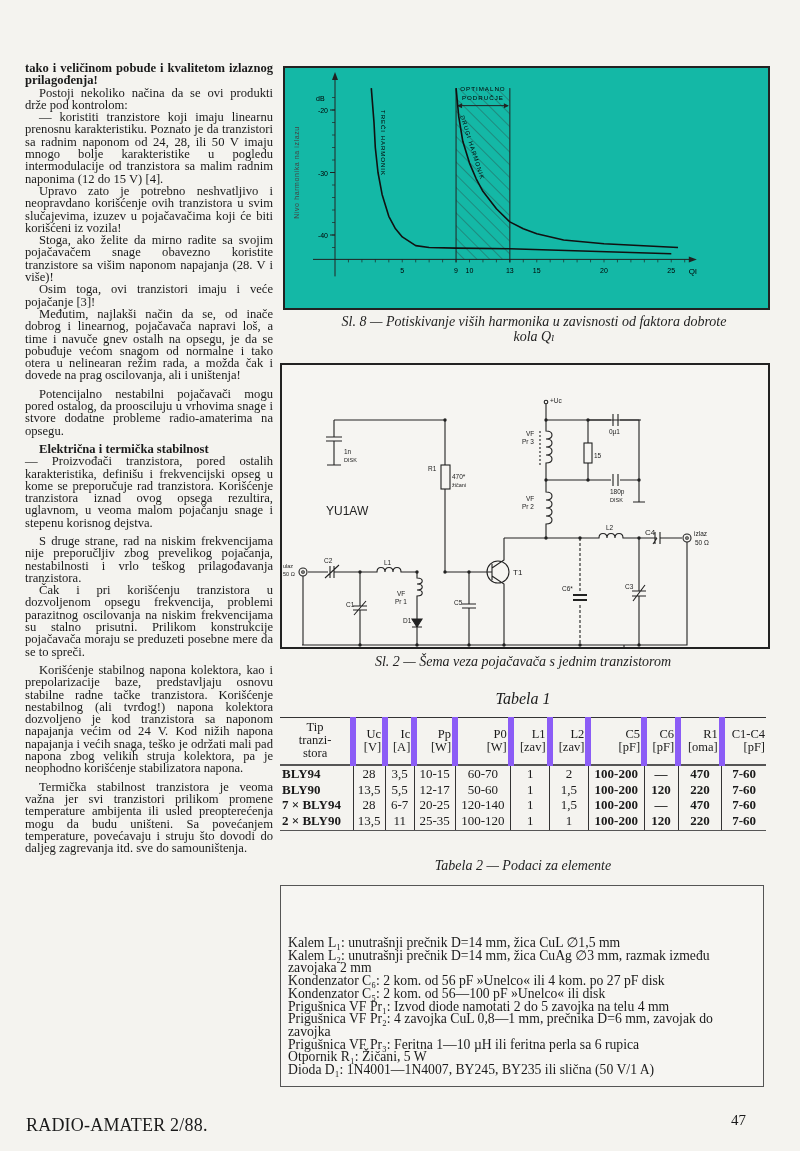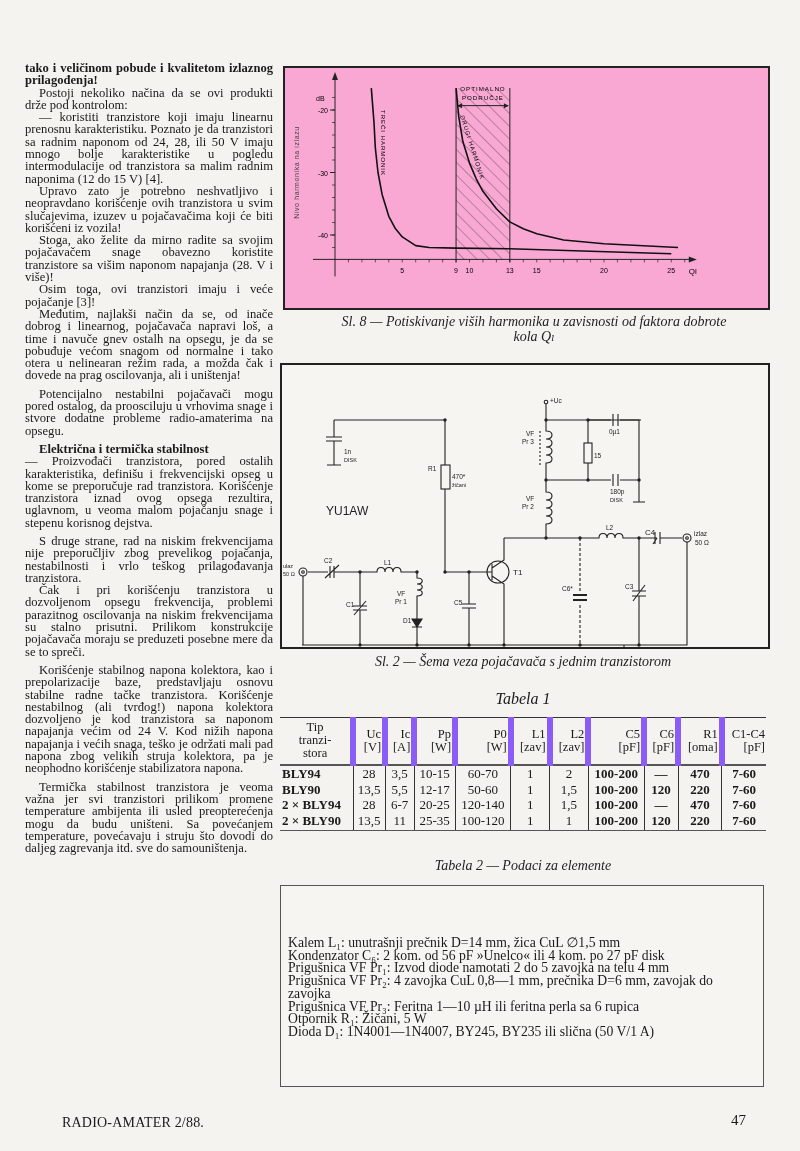--- a/index.html
+++ b/index.html
@@ -3,38 +3,38 @@
 <meta charset="utf-8">
 <style>
   html, body { margin:0; padding:0; }
   body { width:800px; height:1151px; background:#f4f3ef; position:relative; overflow:hidden;
          font-family:"Liberation Serif", "DejaVu Serif", serif; color:#1a1a1a; }
   .col-left { position:absolute; left:25px; top:62px; width:248px; font-size:12.6px; line-height:12.3px; text-align:justify; }
   .col-left p { margin:0; text-indent:14px; }
   .col-left p.noind { text-indent:0; }
   .col-left p.gap { margin-top:6px; }
   .col-left b { font-weight:bold; }
-  .fig1 { position:absolute; left:283px; top:66px; width:483px; height:240px; border:2px solid #222; background:#f9a8d4; }
+  .fig1 { position:absolute; left:283px; top:66px; width:483px; height:240px; border:2px solid #222; background:#14b8a6; }
   .fig1 svg { position:absolute; left:0; top:0; }
   .cap { position:absolute; font-style:italic; font-size:14px; text-align:center; color:#222; }
   .fig2 { position:absolute; left:280px; top:363px; width:486px; height:282px; border:2px solid #222; background:#f6f5f2; }
   .tbl-title { position:absolute; left:280px; top:690px; width:486px; text-align:center; font-style:italic; font-size:16px; }
   table.t1 { position:absolute; left:280px; top:717px; width:486px; border-collapse:collapse; font-size:13px; }
   table.t1 th { font-weight:normal; font-size:12.5px; line-height:13px; padding:3px 1px 4px 1px; border-left:6px solid #8b5cf6; text-align:right; vertical-align:middle; }
   table.t1 thead tr { border-top:1.5px solid #333; border-bottom:2px solid #555; }
   table.t1 td { border-left:1px solid #333; text-align:center; padding:0 2px; line-height:15.5px; }
   table.t1 td:first-child, table.t1 th:first-child { border-left:none; text-align:left; }
   table.t1 th:first-child { text-align:center; }
   table.t1 tbody tr:last-child td { border-bottom:1.5px solid #555; padding-bottom:2px; }
   table.t1 td.b { font-weight:bold; }
   .box2 { position:absolute; left:280px; top:885px; width:482px; height:200px; border:1px solid #555; background:#f6f5f2; }
   .box2 .lines { position:absolute; left:7px; top:15px; width:466px; font-size:13.7px; line-height:12.7px;margin-top:36px; }
   .box2 .lines div { white-space:nowrap; }
   .box2 .lines div.wrap { white-space:normal; }
-  .footer-l { position:absolute; left:26px; top:1115px; font-size:14px; letter-spacing:0.2px;margin-left:36px; }
+  .footer-l { position:absolute; left:26px; top:1115px; font-size:18px; letter-spacing:0.2px; }
   .footer-r { position:absolute; left:731px; top:1112px; font-size:15px; }
   svg text { font-family:"Liberation Sans", "DejaVu Sans", sans-serif; }
 </style>
 </head>
 <body>
 
 <div class="col-left">
   <p class="noind" style="font-weight:bold">tako i veličinom pobude i kvalitetom izlaznog prilagođenja!</p>
   <p>Postoji nekoliko načina da se ovi produkti drže pod kontrolom:</p>
   <p>— koristiti tranzistore koji imaju linearnu prenosnu karakteristiku. Poznato je da tranzistori sa radnim naponom od 24, 28, ili 50 V imaju mnogo bolje karakteristike u pogledu intermodulacije od tranzistora sa malim radnim naponima (12 do 15 V) [4].</p>
@@ -359,21 +359,21 @@
         <td>12-17</td>
         <td>50-60</td>
         <td>1</td>
         <td>1,5</td>
         <td class="b">100-200</td>
         <td class="b">120</td>
         <td class="b">220</td>
         <td class="b">7-60</td>
       </tr>
       <tr>
-        <td class="b">2 × BLY94</td>
+        <td class="b">7 × BLY94</td>
         <td>28</td>
         <td>6-7</td>
         <td>20-25</td>
         <td>120-140</td>
         <td>1</td>
         <td>1,5</td>
         <td class="b">100-200</td>
         <td class="b">—</td>
         <td class="b">470</td>
         <td class="b">7-60</td>
@@ -391,21 +391,23 @@
         <td class="b">220</td>
         <td class="b">7-60</td>
       </tr>
     </tbody>
 </table>
 
 <div class="cap" style="left:280px; top:858px; width:486px;">Tabela 2 — Podaci za elemente</div>
 <div class="box2">
   <div class="lines" id="t2-lines">
       <div class="wrap">Kalem L₁: unutrašnji prečnik D=14 mm, žica CuL ∅1,5 mm</div>
+      <div class="wrap">Kalem L₂: unutrašnji prečnik D=14 mm, žica CuAg ∅3 mm, razmak između zavojaka 2 mm</div>
       <div class="wrap">Kondenzator C₆: 2 kom. od 56 pF »Unelco« ili 4 kom. po 27 pF disk</div>
+      <div class="wrap">Kondenzator C₅: 2 kom. od 56—100 pF »Unelco« ili disk</div>
       <div class="wrap">Prigušnica VF Pr₁: Izvod diode namotati 2 do 5 zavojka na telu 4 mm</div>
       <div class="wrap">Prigušnica VF Pr₂: 4 zavojka CuL 0,8—1 mm, prečnika D=6 mm, zavojak do zavojka</div>
       <div class="wrap">Prigušnica VF Pr₃: Feritna 1—10 µH ili feritna perla sa 6 rupica</div>
       <div class="wrap">Otpornik R₁: Žičani, 5 W</div>
       <div class="wrap">Dioda D₁: 1N4001—1N4007, BY245, BY235 ili slična (50 V/1 A)</div>
     </div>
 </div>
 
 <div class="footer-l">RADIO-AMATER 2/88.</div>
 <div class="footer-r">47</div>

